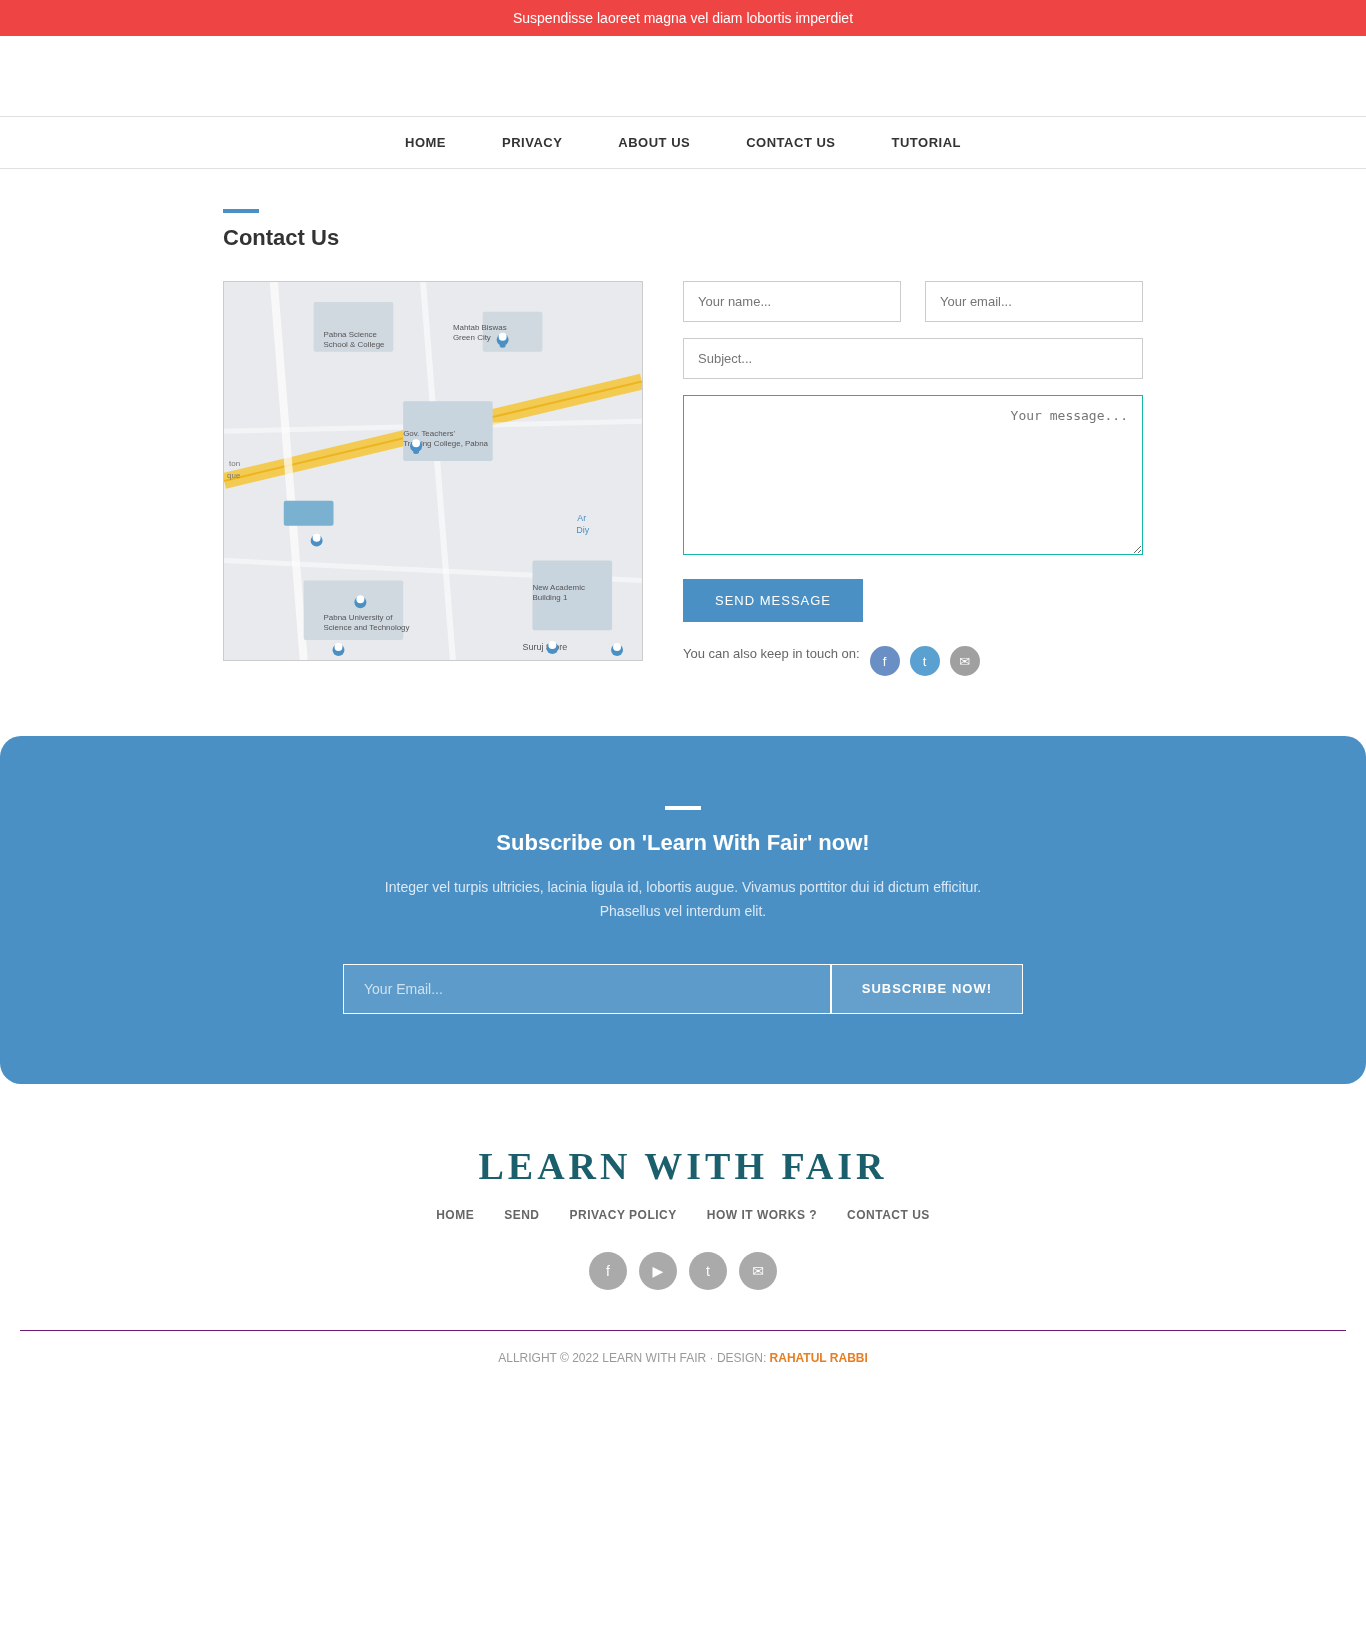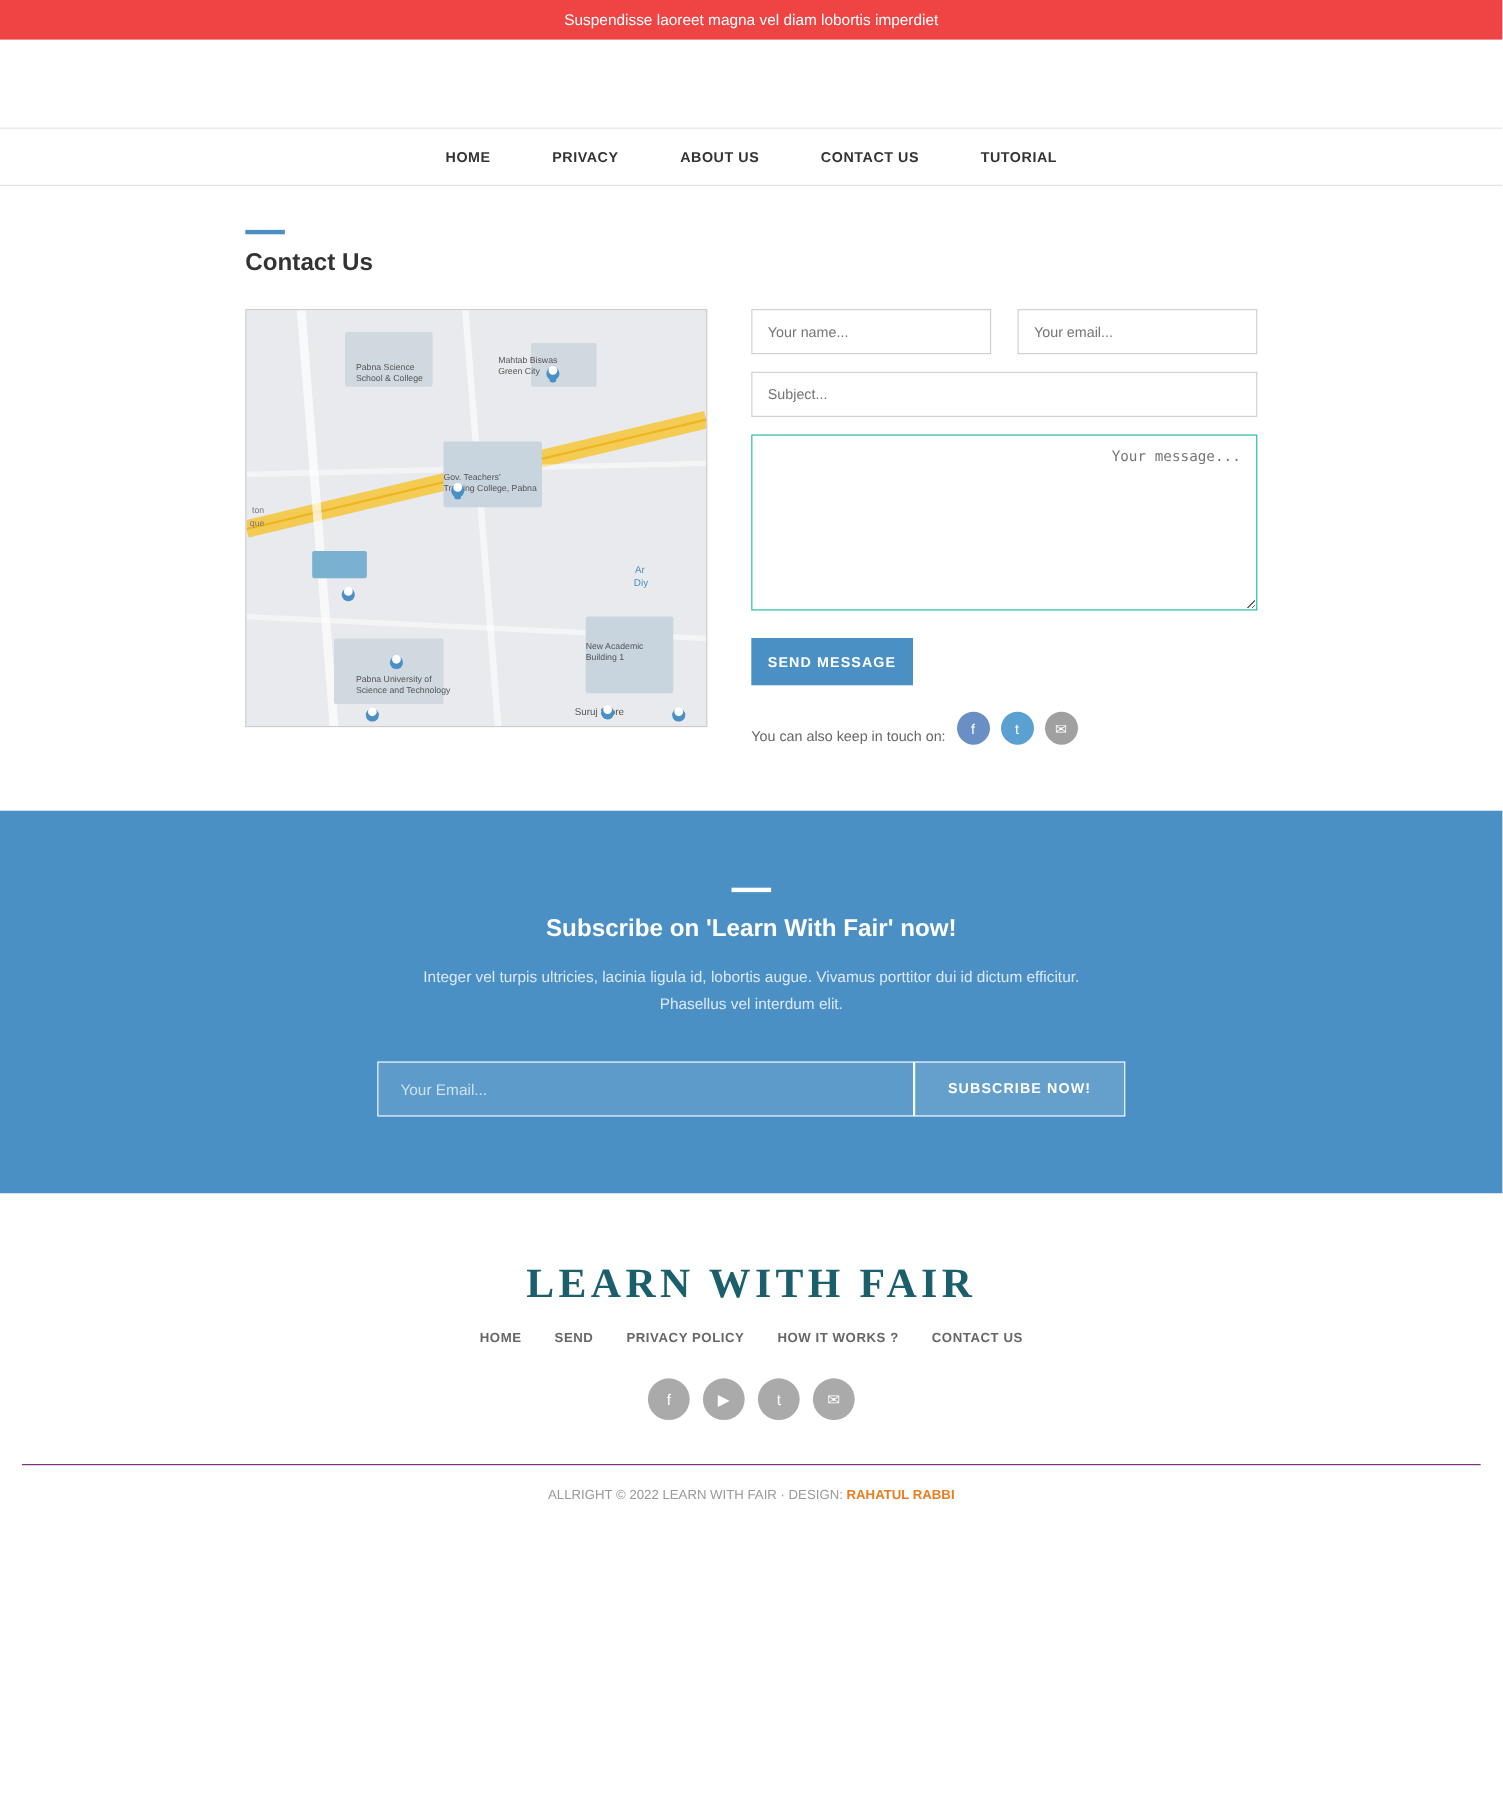--- a/index.html
+++ b/index.html
@@ -123,31 +123,31 @@
       resize: vertical;
       margin-bottom: 20px;
       outline: none;
       text-align: right;
     }
 
     .send-btn {
       background: #4a90c4;
       color: #fff;
       border: none;
-      padding: 14px 15px;
-      font-size: 13px;
-      font-weight: bold;
+      padding: 14px 32px;
+      font-size: 13px;
+      font-weight: normal;
       letter-spacing: 1px;
       cursor: pointer;
       margin-bottom: 24px;
     }
 
     .social-line {
       display: flex;
-      align-items: flex-end;
+      align-items: flex-start;
       gap: 10px;
       font-size: 13px;
       color: #666;
     }
 
     .social-icon {
       width: 30px;
       height: 30px;
       border-radius: 50%;
       background: #aaa;
@@ -160,20 +160,21 @@
     }
     .social-icon.facebook { background: #6a8fc4; }
     .social-icon.twitter { background: #5aa0d0; }
     .social-icon.mail { background: #a0a0a0; }
 
     
     .subscribe-section {
       background: #4a90c4;
       padding: 70px 20px;
       text-align: center;
+      border-radius: 21px;
     }
 
     .subscribe-accent {
       width: 36px;
       height: 4px;
       background: #fff;
       margin: 0 auto 20px;
     }
 
     .subscribe-title {

